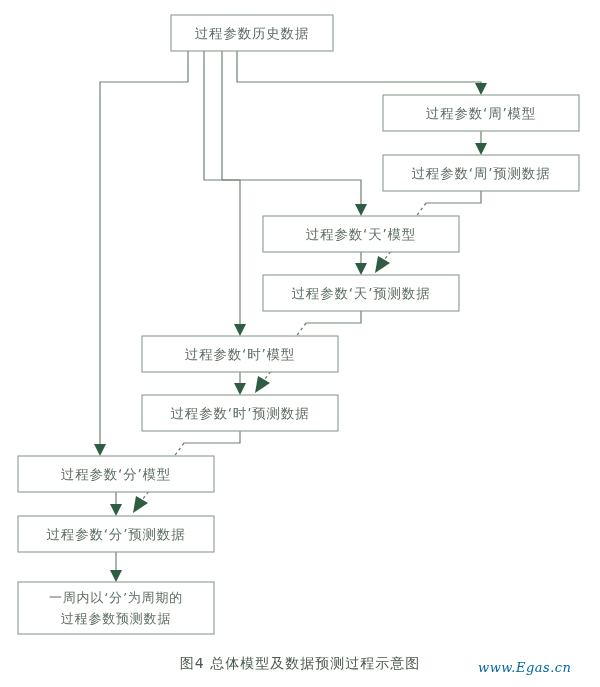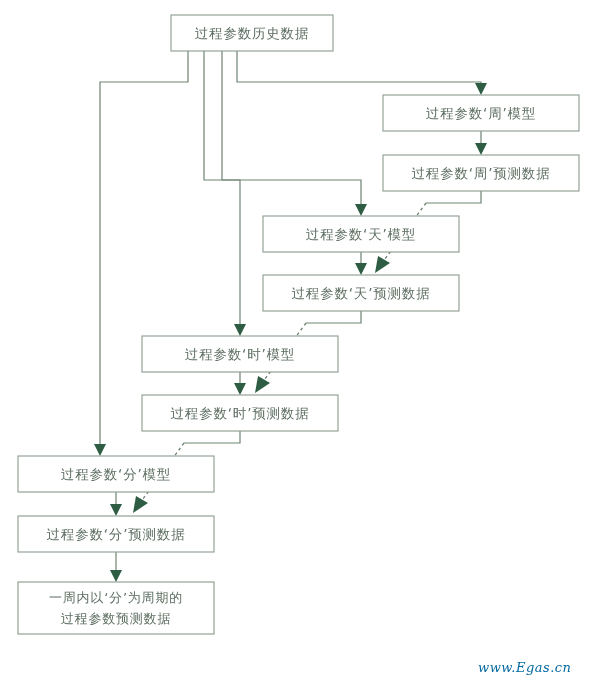--- a/index.html
+++ b/index.html
@@ -199,15 +199,16 @@
     </g>
 
     <g>
       <rect class="node-box" x="18" y="582" width="196" height="52"></rect>
       <text class="node-label two-line" x="116" y="598">一周内以‘分’为周期的</text>
       <text class="node-label two-line" x="116" y="619">过程参数预测数据</text>
     </g>
 
   </svg>
 
+  <div class="caption">图4  总体模型及数据预测过程示意图</div>
   <div class="watermark">www.Egas.cn</div>
 
 </div>
 
 </body></html>

